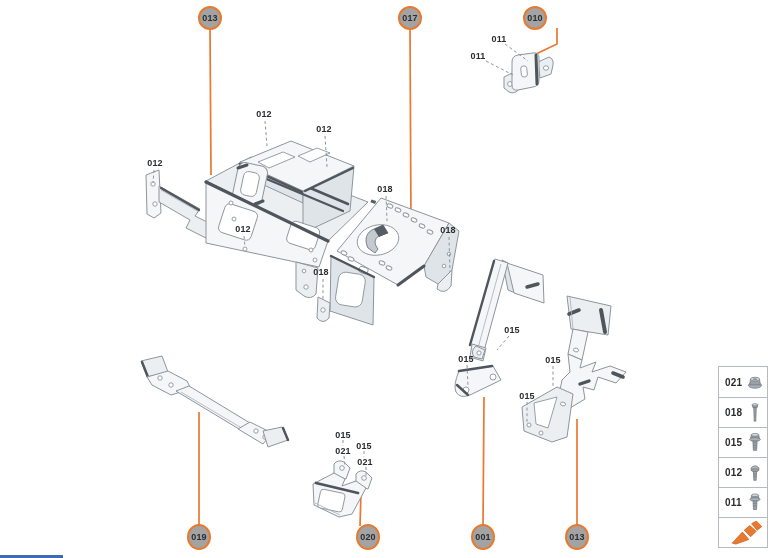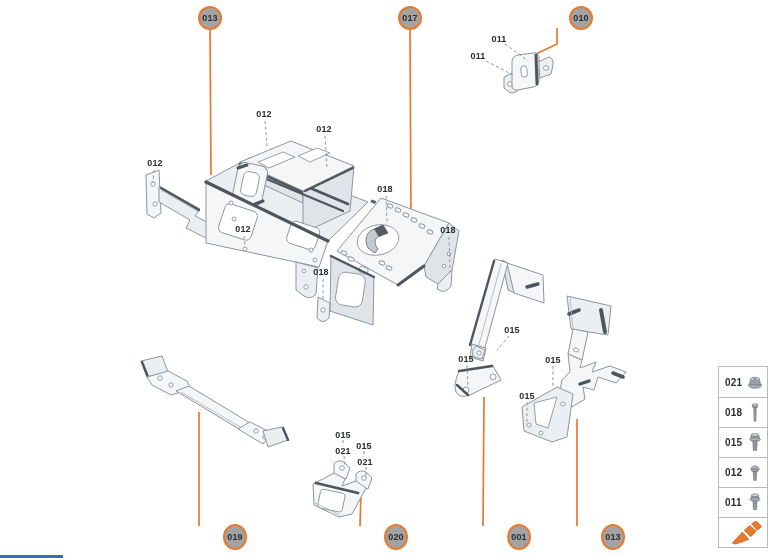--- a/index.html
+++ b/index.html
@@ -19,21 +19,21 @@
   .metal{fill:#c3cad1;stroke:#6d747b;stroke-width:0.9;}
   .metald{fill:#565d64;stroke:none;}
   .dash{stroke:#8d959d;stroke-width:1;stroke-dasharray:3 2.6;fill:none;}
   .oline{stroke:#e8792e;stroke-width:1.7;fill:none;}
   
   .callout{
     position:absolute;width:20px;height:20px;border:2px solid #e8792e;border-radius:50%;
     background:#a3a3a3;color:#2b2d30;font-weight:bold;font-size:9px;line-height:20px;
     text-align:center;transform:translate(-50%,-50%);letter-spacing:.2px;box-sizing:content-box;
   }
-  .callout.tall{height:22px;line-height:22px;margin-left:36px;}
+  .callout.tall{height:22px;line-height:22px;}
   
   .plabel{
     position:absolute;transform:translate(-50%,-50%);font-weight:bold;font-size:9px;
     color:#2b2d30;letter-spacing:.2px;white-space:nowrap;
   }
   
   .legend{
     position:absolute;left:718px;top:366px;width:50px;
     border:1px solid #b5bac0;background:#fff;box-sizing:border-box;
   }
@@ -259,23 +259,23 @@
   <div class="plabel" style="left:343px;top:451px">021</div>
   <div class="plabel" style="left:364px;top:446px">015</div>
   <div class="plabel" style="left:365px;top:462px">021</div>
   <div class="plabel" style="left:512px;top:330px">015</div>
   <div class="plabel" style="left:466px;top:359px">015</div>
   <div class="plabel" style="left:553px;top:360px">015</div>
   <div class="plabel" style="left:527px;top:396px">015</div>
 
   <div class="callout" style="left:210px;top:18px">013</div>
   <div class="callout" style="left:410px;top:18px">017</div>
-  <div class="callout" style="left:581px;top:18px">010</div>
+  <div class="callout" style="left:535px;top:18px">010</div>
   <div class="callout tall" style="left:199px;top:537px">019</div>
-  <div class="callout tall" style="left:360px;top:537px">020</div>
+  <div class="callout tall" style="left:368px;top:537px">020</div>
   <div class="callout tall" style="left:483px;top:537px">001</div>
   <div class="callout tall" style="left:577px;top:537px">013</div>
 
   <div class="legend">
     <div class="lrow">
       <span class="llab">021</span>
       <svg width="18" height="20" viewBox="0 0 22 24">
         <ellipse cx="11" cy="16" rx="8" ry="3.6" fill="#aab1b8" stroke="#6e757c" stroke-width="0.9"></ellipse>
         <path d="M5.5,8.5 L16.5,8.5 L17.5,15.5 L4.5,15.5 Z" fill="#9aa1a8" stroke="#6e757c" stroke-width="0.9"></path>
         <ellipse cx="11" cy="8.5" rx="5.6" ry="2.3" fill="#d5dade" stroke="#6e757c" stroke-width="0.9"></ellipse>

